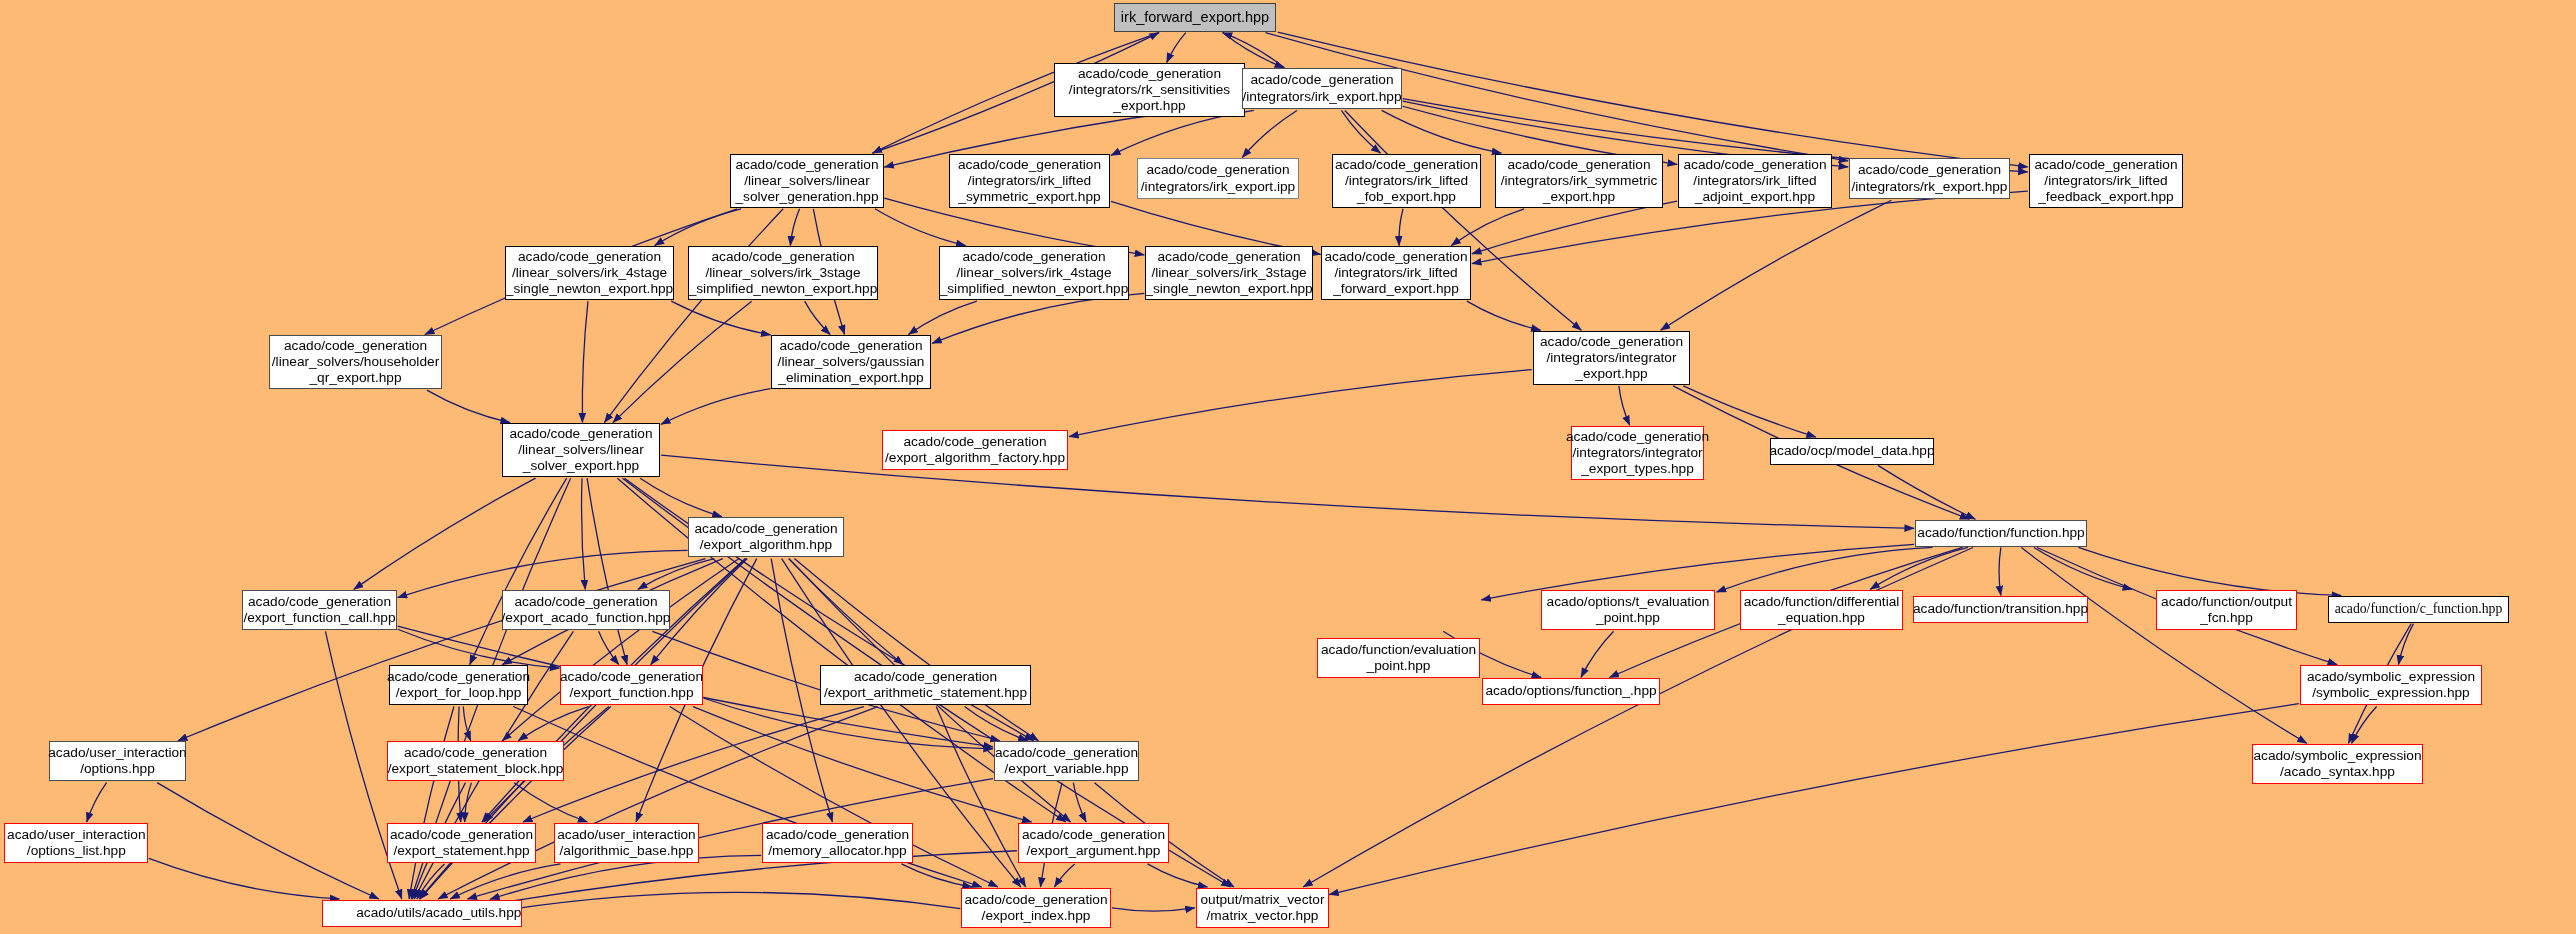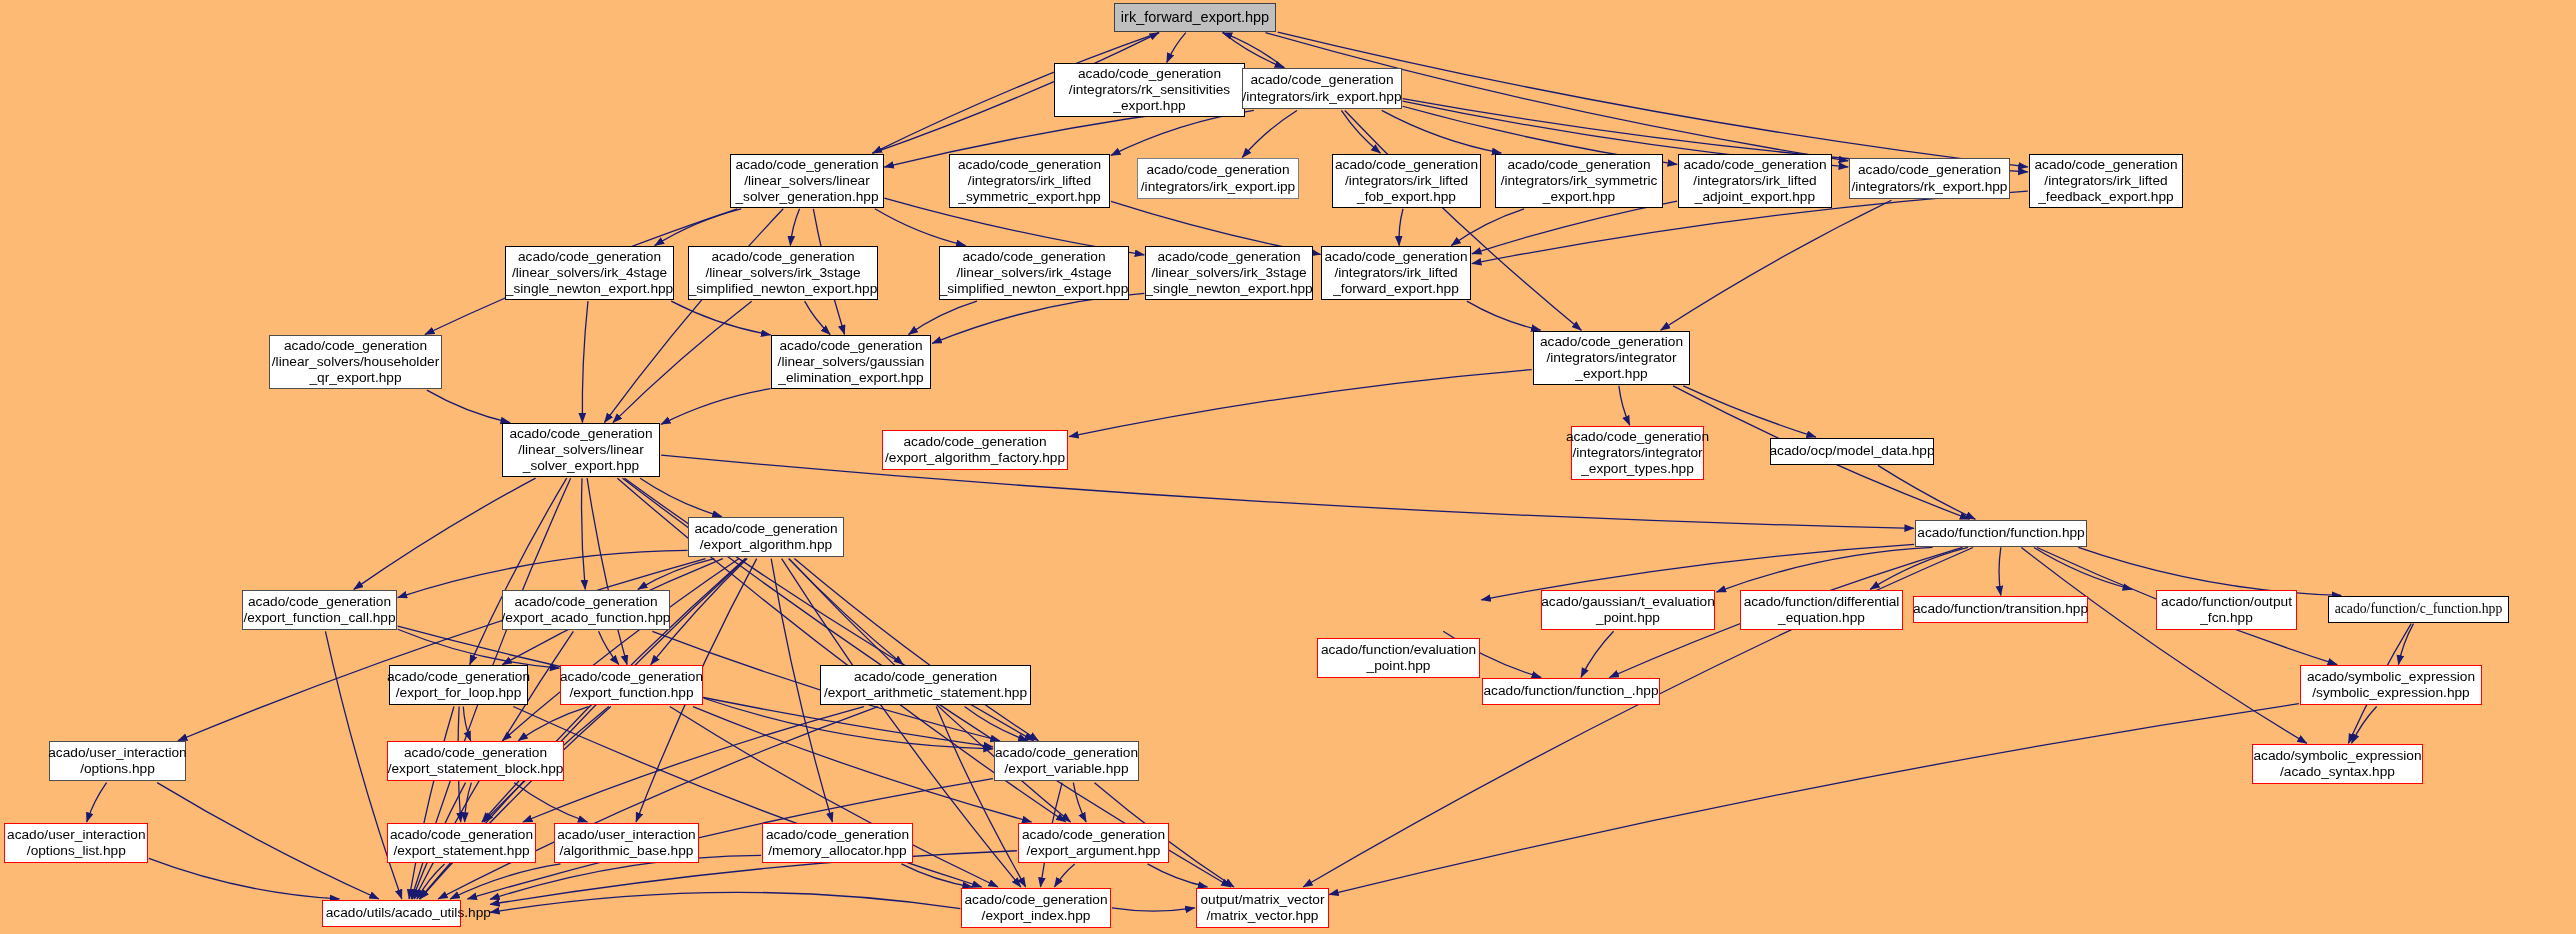--- a/index.html
+++ b/index.html
@@ -253,55 +253,55 @@
 /export_algorithm_factory.hpp</div>
       <div class="node thick" style="left: 688px; top: 517px; width: 156px; height: 40px; font-size: 13.7px;">acado/code_generation
 /export_algorithm.hpp</div>
       <div class="node thick" style="left: 1915px; top: 520px; width: 172px; height: 26.5px; font-size: 13.7px;">acado/function/function.hpp</div>
       <div class="node thick" style="left: 242px; top: 590px; width: 155px; height: 40px; font-size: 13.7px;">acado/code_generation
 /export_function_call.hpp</div>
       <div class="node thick" style="left: 502px; top: 590px; width: 168px; height: 40px; font-size: 13.7px;">acado/code_generation
 /export_acado_function.hpp</div>
       <div class="node red" style="left: 1317px; top: 590px; width: 163px; height: 40px; font-size: 13.7px; margin-top: 48px;">acado/function/evaluation
 _point.hpp</div>
-      <div class="node red" style="left: 1541px; top: 590px; width: 174px; height: 40px; font-size: 13.7px;">acado/gaussian/t_evaluation
+      <div class="node red" style="left: 1541px; top: 590px; width: 174px; height: 40px; font-size: 13.7px;">acado/options/t_evaluation
 _point.hpp</div>
       <div class="node red" style="left: 1740px; top: 590px; width: 163px; height: 40px; font-size: 13.7px;">acado/function/differential
 _equation.hpp</div>
       <div class="node red" style="left: 1913px; top: 596px; width: 175px; height: 26.5px; font-size: 13.7px;">acado/function/transition.hpp</div>
       <div class="node red" style="left: 2111px; top: 590px; width: 141px; height: 40px; font-size: 13.7px; margin-left: 45px;">acado/function/output
 _fcn.hpp</div>
       <div class="node" style="left: 2328px; top: 596px; width: 181px; height: 26.5px; font-size: 13.7px; font-family: Liberation Serif, serif;">acado/function/c_function.hpp</div>
       <div class="node" style="left: 389px; top: 665px; width: 139px; height: 40px; font-size: 13.7px;">acado/code_generation
 /export_for_loop.hpp</div>
       <div class="node red" style="left: 560px; top: 665px; width: 143px; height: 40px; font-size: 13.7px;">acado/code_generation
 /export_function.hpp</div>
       <div class="node" style="left: 820px; top: 665px; width: 211px; height: 40px; font-size: 13.7px;">acado/code_generation
 /export_arithmetic_statement.hpp</div>
-      <div class="node red" style="left: 1482px; top: 678px; width: 178px; height: 26.5px; font-size: 13.7px;">acado/function/function_.hpp</div>
+      <div class="node red" style="left: 1482px; top: 678px; width: 178px; height: 26.5px; font-size: 13.7px;">acado/options/function_.hpp</div>
       <div class="node red" style="left: 2300px; top: 665px; width: 182px; height: 40px; font-size: 13.7px;">acado/symbolic_expression
 /symbolic_expression.hpp</div>
       <div class="node thick" style="left: 49px; top: 741px; width: 137px; height: 40px; font-size: 13.7px;">acado/user_interaction
 /options.hpp</div>
       <div class="node red" style="left: 387px; top: 741px; width: 177px; height: 40px; font-size: 13.7px;">acado/code_generation
 /export_statement_block.hpp</div>
       <div class="node thick" style="left: 994px; top: 741px; width: 145px; height: 40px; font-size: 13.7px;">acado/code_generation
 /export_variable.hpp</div>
       <div class="node red" style="left: 2252px; top: 744px; width: 171px; height: 40px; font-size: 13.7px;">acado/symbolic_expression
 /acado_syntax.hpp</div>
       <div class="node red" style="left: 4.3px; top: 823px; width: 144px; height: 40px; font-size: 13.7px;">acado/user_interaction
 /options_list.hpp</div>
       <div class="node red" style="left: 387px; top: 823px; width: 149px; height: 40px; font-size: 13.7px;">acado/code_generation
 /export_statement.hpp</div>
       <div class="node red" style="left: 554px; top: 823px; width: 145px; height: 40px; font-size: 13.7px;">acado/user_interaction
 /algorithmic_base.hpp</div>
       <div class="node red" style="left: 762px; top: 823px; width: 151px; height: 40px; font-size: 13.7px;">acado/code_generation
 /memory_allocator.hpp</div>
       <div class="node red" style="left: 1018px; top: 823px; width: 151px; height: 40px; font-size: 13.7px;">acado/code_generation
 /export_argument.hpp</div>
-      <div class="node red" style="left: 322px; top: 900px; width: 139px; height: 26.5px; font-size: 13.7px; padding-left: 37px;">acado/utils/acado_utils.hpp</div>
+      <div class="node red" style="left: 322px; top: 900px; width: 200px; height: 26.5px; font-size: 13.7px; padding-left: 37px;">acado/utils/acado_utils.hpp</div>
       <div class="node red" style="left: 961px; top: 888px; width: 150px; height: 40px; font-size: 13.7px;">acado/code_generation
 /export_index.hpp</div>
       <div class="node red" style="left: 1196px; top: 888px; width: 133px; height: 40px; font-size: 13.7px;">output/matrix_vector
 /matrix_vector.hpp</div>
     </div>
 </div>
 
 
 </body></html>

